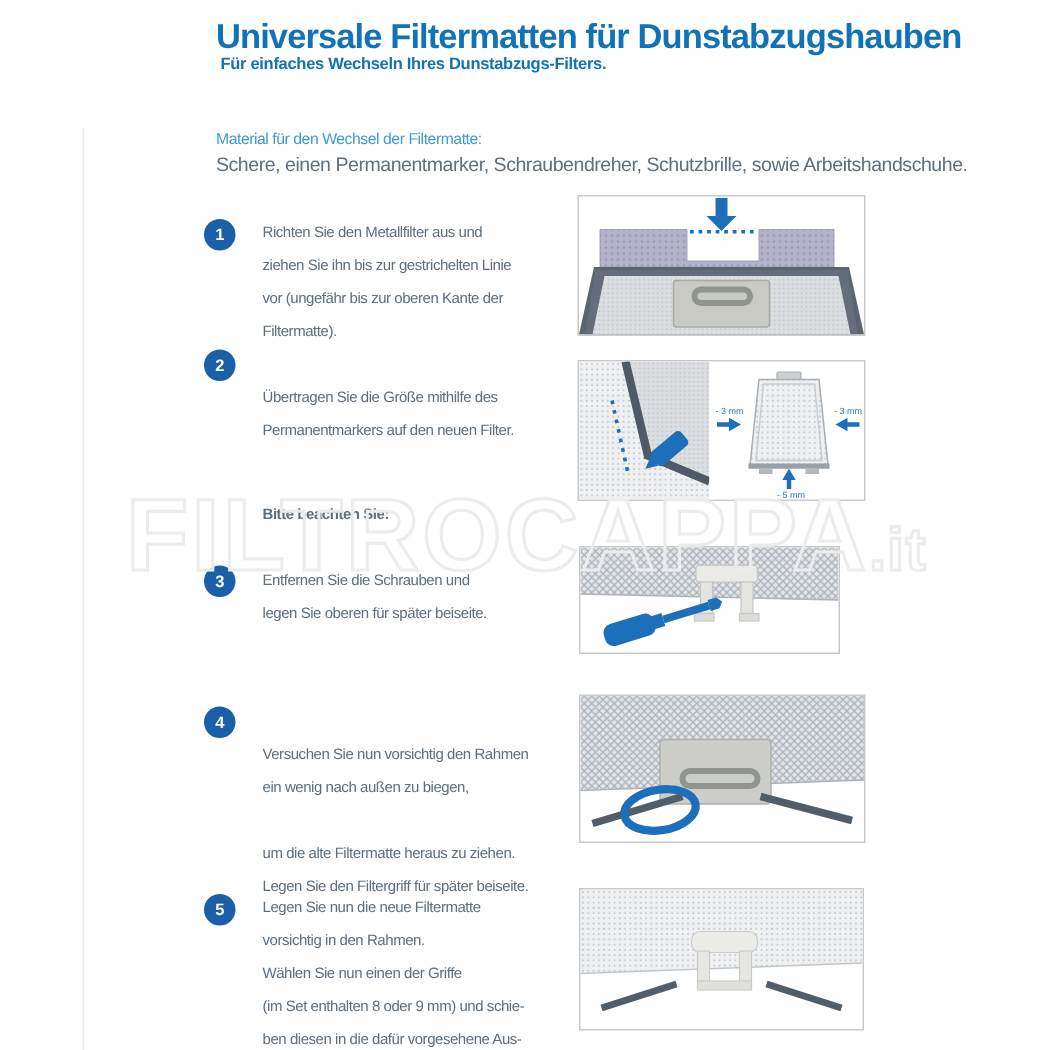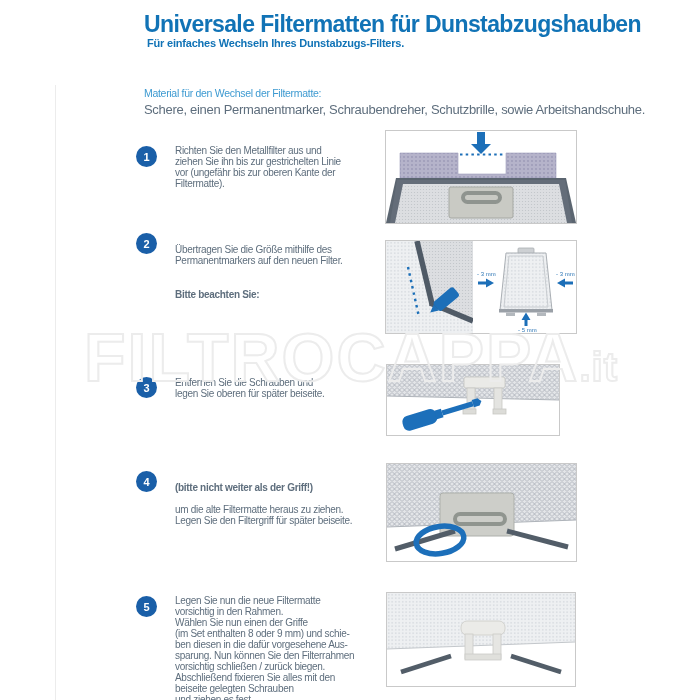--- a/index.html
+++ b/index.html
@@ -10,21 +10,21 @@
 
   .title { position:absolute; left:144px; top:11px; font-size:23px; font-weight:bold; letter-spacing:-0.6px; color:#1173b6; }
   .subtitle { position:absolute; left:147px; top:37px; font-size:11px; font-weight:bold; letter-spacing:-0.2px; color:#1173b6; }
   .section-heading { position:absolute; left:144px; top:64px; font-size:14px; font-weight:bold; letter-spacing:-0.3px; color:#1173b6; }
   .material-label { position:absolute; left:144px; top:87px; font-size:10.5px; letter-spacing:-0.3px; color:#3d9ad1; }
   .material-items { position:absolute; left:144px; top:102px; font-size:13px; letter-spacing:-0.3px; color:#5e6e7d; }
 
   .step-num { position:absolute; left:136px; width:21px; height:21px; border-radius:50%;
               background:#1a5fa8; color:#ffffff; font-size:11px; font-weight:bold;
               display:flex; align-items:center; justify-content:center; z-index:1; }
-  .step-text { position:absolute; left:175px; width:212px; font-size:10px; line-height:11px;
+  .step-text { position:absolute; left:175px; width:212px; font-size:10px; line-height:22px;
                letter-spacing:-0.3px; color:#5e6e7d; white-space:pre-line; z-index:1; }
   .step-text .bold { font-weight:bold; }
   .note-title { font-weight:bold; margin-top:12px; }
   .blk { display:block; }
 
   .fig { position:absolute; border:1px solid #c9c9c9; background:#ffffff; z-index:1; }
   .fig svg { display:block; }
   .fig2-wrap { display:flex; }
   .fig2-gap { width:2px; background:#ffffff; }
 
@@ -149,21 +149,22 @@
         <rect x="0" y="-7.5" width="35" height="15" rx="6"></rect>
         <rect x="34" y="-4.5" width="7" height="9"></rect>
         <rect x="41" y="-2.6" width="32" height="5.2"></rect>
         <polygon points="73,-3.8 79,-3.8 82,0 79,3.8 73,3.8"></polygon>
       </g>
     </svg>
   </div>
 
   <div class="step-num" style="top:471px">4</div>
   <div class="step-text" style="top:471px">
-    <span class="blk bold">(bitte nicht weiter als der Griff!)</span>
+    <span class="blk">Versuchen Sie nun vorsichtig den Rahmen
+ein wenig nach außen zu biegen,</span>
     <span class="blk">um die alte Filtermatte heraus zu ziehen.
 Legen Sie den Filtergriff für später beiseite.</span>
   </div>
   <div class="fig" style="left:386px; top:463px; width:189px; height:97px">
     <svg width="189" height="97" viewBox="0 0 189 97">
       <polygon points="0,0 189,0 189,56 0,63" fill="url(#meshCoarse)"></polygon>
       <line x1="0" y1="63" x2="189" y2="56" stroke="#aeb3b9" stroke-width="1"></line>
       <g>
         <rect x="53" y="29" width="74" height="43" rx="3" fill="#cdcec9" stroke="#adb0ab" stroke-width="1"></rect>
         <rect x="68" y="50" width="50" height="10" rx="5" fill="none" stroke="#90958f" stroke-width="4"></rect>

